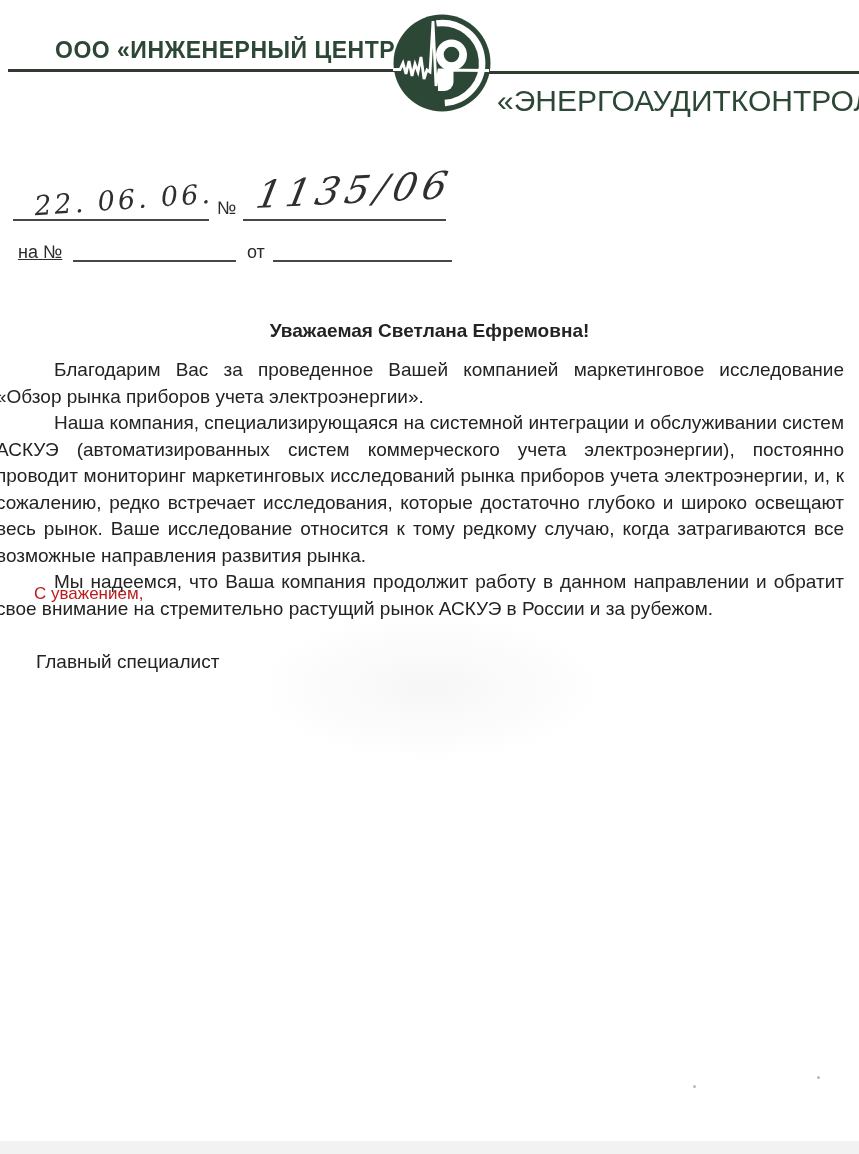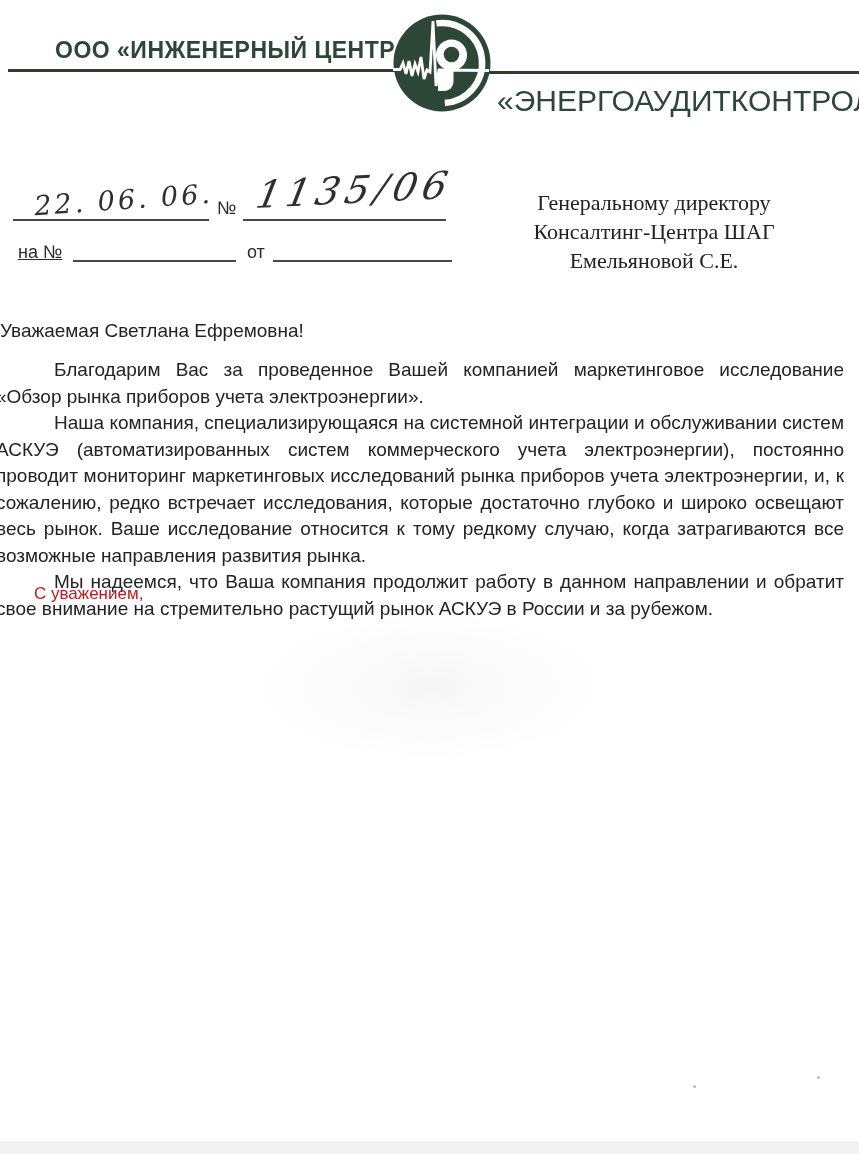--- a/index.html
+++ b/index.html
@@ -53,21 +53,21 @@
   
   .recipient{
     position:absolute;left:478px;top:188px;width:352px;
     text-align:center;
     font-family:"Liberation Serif",serif;
     font-size:22px;line-height:29px;color:#222;
   }
   
   .salutation{
     position:absolute;left:0;top:320px;width:859px;
-    text-align:left;font-size:19px;color:#232323;
+    text-align:center;font-size:19px;color:#232323;font-weight:bold;
   }
   .body-text{
     position:absolute;left:-4px;top:357px;width:848px;
     font-size:19px;line-height:26.5px;
     text-align:justify;color:#232323;
   }
   .body-text p{margin:0;text-indent:58px;}
   .closing{position:absolute;left:34px;top:584px;font-size:17px;color:#b91c1c;}
   .signer{position:absolute;left:36px;top:651px;font-size:19px;color:#232323;}
   
@@ -109,34 +109,30 @@
   <div class="hand hand-date">22. 06. 06.</div>
   <div class="ref-label lbl-no">№</div>
   <div class="hand hand-number">1135/06</div>
   <div class="uline u1"></div>
   <div class="uline u2"></div>
   <div class="ref-label lbl-nano">на №</div>
   <div class="uline u3"></div>
   <div class="ref-label lbl-ot">от</div>
   <div class="uline u4"></div>
 
-  <div class="recipient">
-    <div>Генеральному директору</div>
-    <div>Консалтинг-Центра ШАГ</div>
-    <div>Емельяновой С.Е.</div>
-  </div>
 
   <div class="salutation">Уважаемая Светлана Ефремовна!</div>
 
   <div class="body-text">
     <p>Благодарим Вас за проведенное Вашей компанией маркетинговое исследование «Обзор рынка приборов учета электроэнергии».</p>
     <p>Наша компания, специализирующаяся на системной интеграции и обслуживании систем АСКУЭ (автоматизированных систем коммерческого учета электроэнергии), постоянно проводит мониторинг маркетинговых исследований рынка приборов учета электроэнергии, и, к сожалению, редко встречает исследования, которые достаточно глубоко и широко освещают весь рынок. Ваше исследование относится к тому редкому случаю, когда затрагиваются все возможные направления развития рынка.</p>
     <p>Мы надеемся, что Ваша компания продолжит работу в данном направлении и обратит свое внимание на стремительно растущий рынок АСКУЭ в России и за рубежом.</p>
   </div>
 
   <div class="closing">С уважением,</div>
+  <div class="signer">Главный специалист</div>
 
   <div class="smudge"></div>
   <div class="speck speck-1"></div>
   <div class="speck speck-2"></div>
   <div class="scan-band"></div>
 
 </div>
 
 </body></html>

